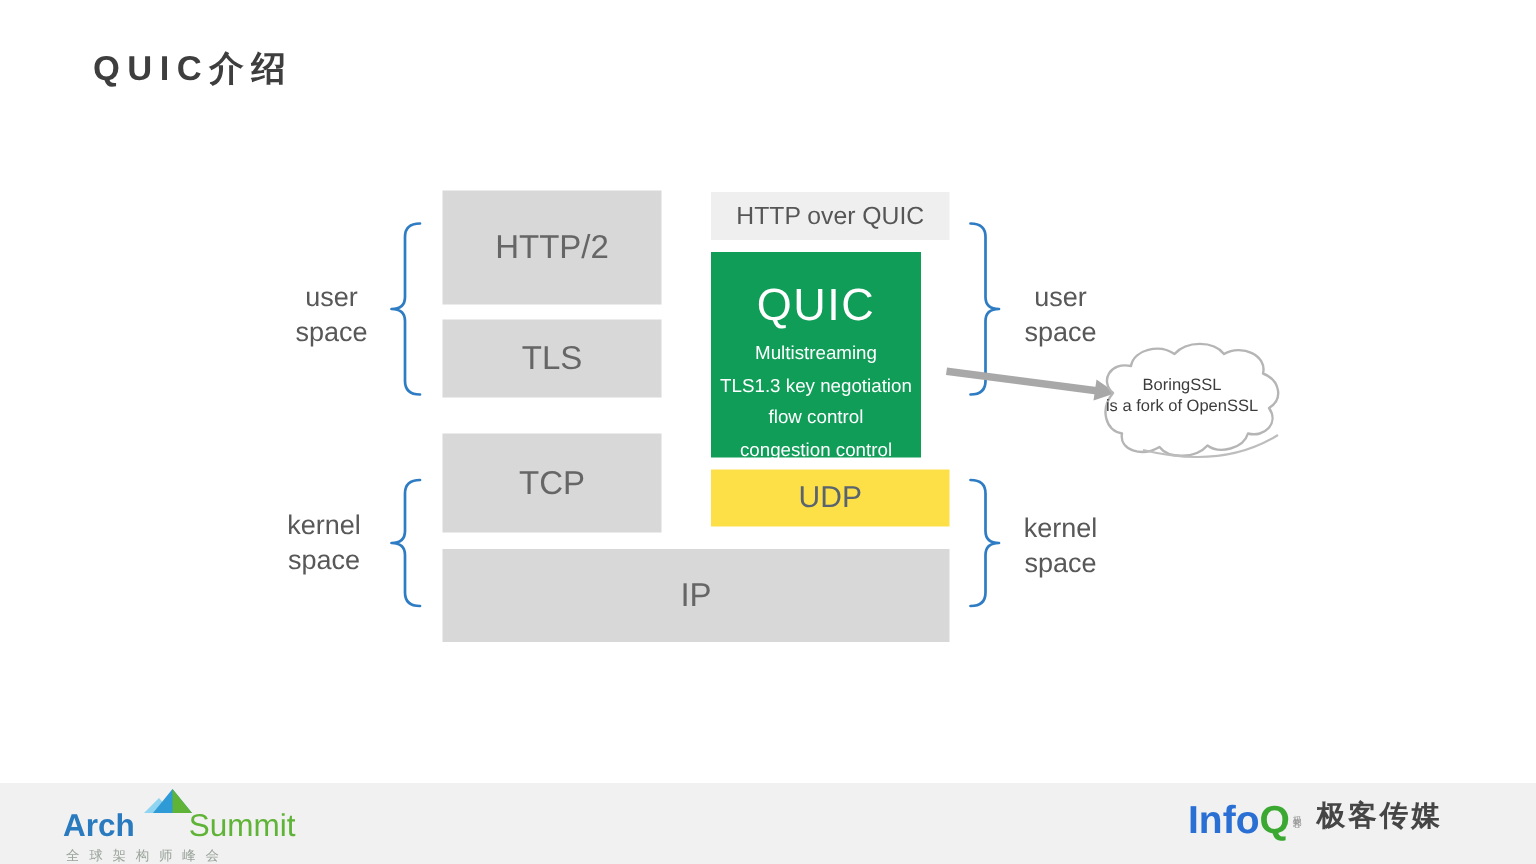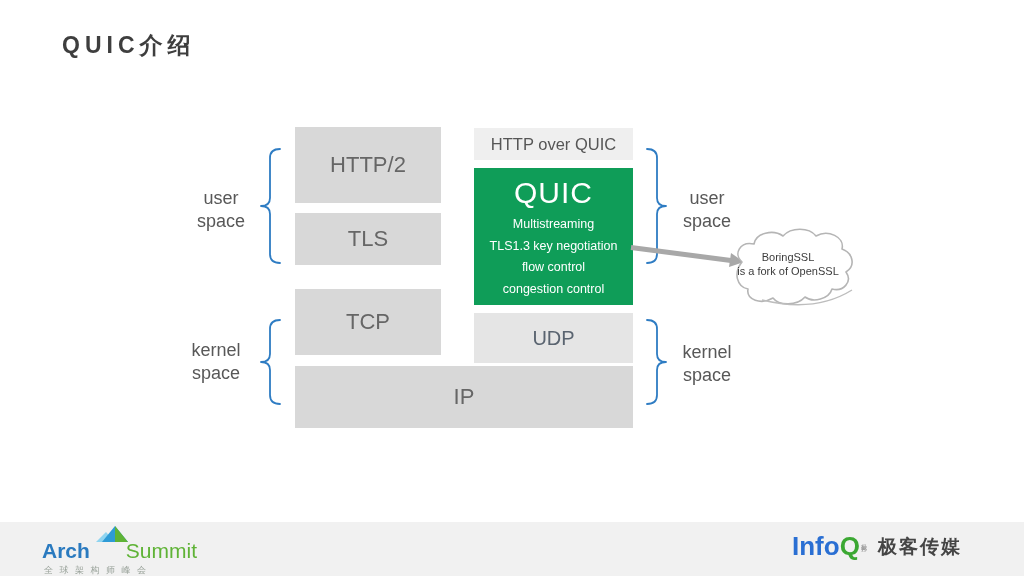--- a/index.html
+++ b/index.html
@@ -16,25 +16,25 @@
   .pbox{
     position:absolute;display:flex;align-items:center;justify-content:center;
     box-sizing:border-box;
   }
   .gray{background:#d8d8d8;color:#666666;font-size:22px;}
   .box-http2{left:295px;top:127px;width:146px;height:76px;}
   .box-tls  {left:295px;top:213px;width:146px;height:52px;}
   .box-tcp  {left:295px;top:289px;width:146px;height:66px;}
   .box-ip   {left:295px;top:366px;width:338px;height:62px;}
   .box-hoq  {left:474px;top:128px;width:159px;height:32px;background:#efefef;color:#565656;font-size:16.5px;}
-  .box-udp  {left:474px;top:313px;width:159px;height:50px;background:#e5e5e5;color:#5a6470;font-size:20px;}
+  .box-udp  {left:474px;top:313px;width:159px;height:38px;background:#fde047;color:#5a6470;font-size:20px;}
   .box-quic{
-    left:474px;top:168px;width:159px;height:137px;background:#0f9d58;color:#ffffff;
+    left:474px;top:168px;width:140px;height:137px;background:#0f9d58;color:#ffffff;
     display:flex;flex-direction:column;align-items:center;justify-content:flex-start;
-    padding-top:7px;
+    padding-top:18px;
   }
   .quic-title{font-size:30px;letter-spacing:1px;line-height:36px;margin-bottom:3px;}
   .quic-feature{font-size:12.5px;line-height:21.5px;white-space:nowrap;}
   
   .space-label{
     position:absolute;width:96px;text-align:center;
     font-size:18px;line-height:23px;color:#585858;
   }
   .lbl-user-left  {left:173px;top:187px;}
   .lbl-kernel-left{left:168px;top:339px;}
@@ -53,21 +53,21 @@
   }
   .archsummit{position:absolute;left:42px;top:5px;width:160px;height:44px;}
   .arch-mountain{position:absolute;left:52px;top:-2px;}
   .arch-line{position:absolute;left:0px;top:13px;font-size:21px;line-height:22px;white-space:nowrap;}
   .arch-word{color:#2a7abf;font-weight:bold;}
   .summit-word{color:#5fb336;font-weight:normal;margin-left:36px;}
   .arch-tagline{
     position:absolute;left:2px;top:37px;font-size:9px;color:#9aa39b;
     letter-spacing:6.5px;white-space:nowrap;
   }
-  .infoq{position:absolute;left:792px;top:9px;display:flex;align-items:center;white-space:nowrap;}
+  .infoq{position:absolute;left:792px;top:9px;display:flex;align-items:flex-start;white-space:nowrap;}
   .info-word{color:#2a6fd3;font-weight:bold;font-size:26px;}
   .q-word{color:#3ba832;font-weight:bold;font-size:26px;}
   .infoq-vertical{
     font-size:6px;color:#9a9a9a;writing-mode:vertical-rl;
     width:8px;height:20px;align-self:flex-end;margin-bottom:3px;letter-spacing:1px;
   }
   .geekmedia{color:#454545;font-size:19px;font-weight:600;letter-spacing:2px;margin-left:10px;}
 </style>
 </head>
 <body>

